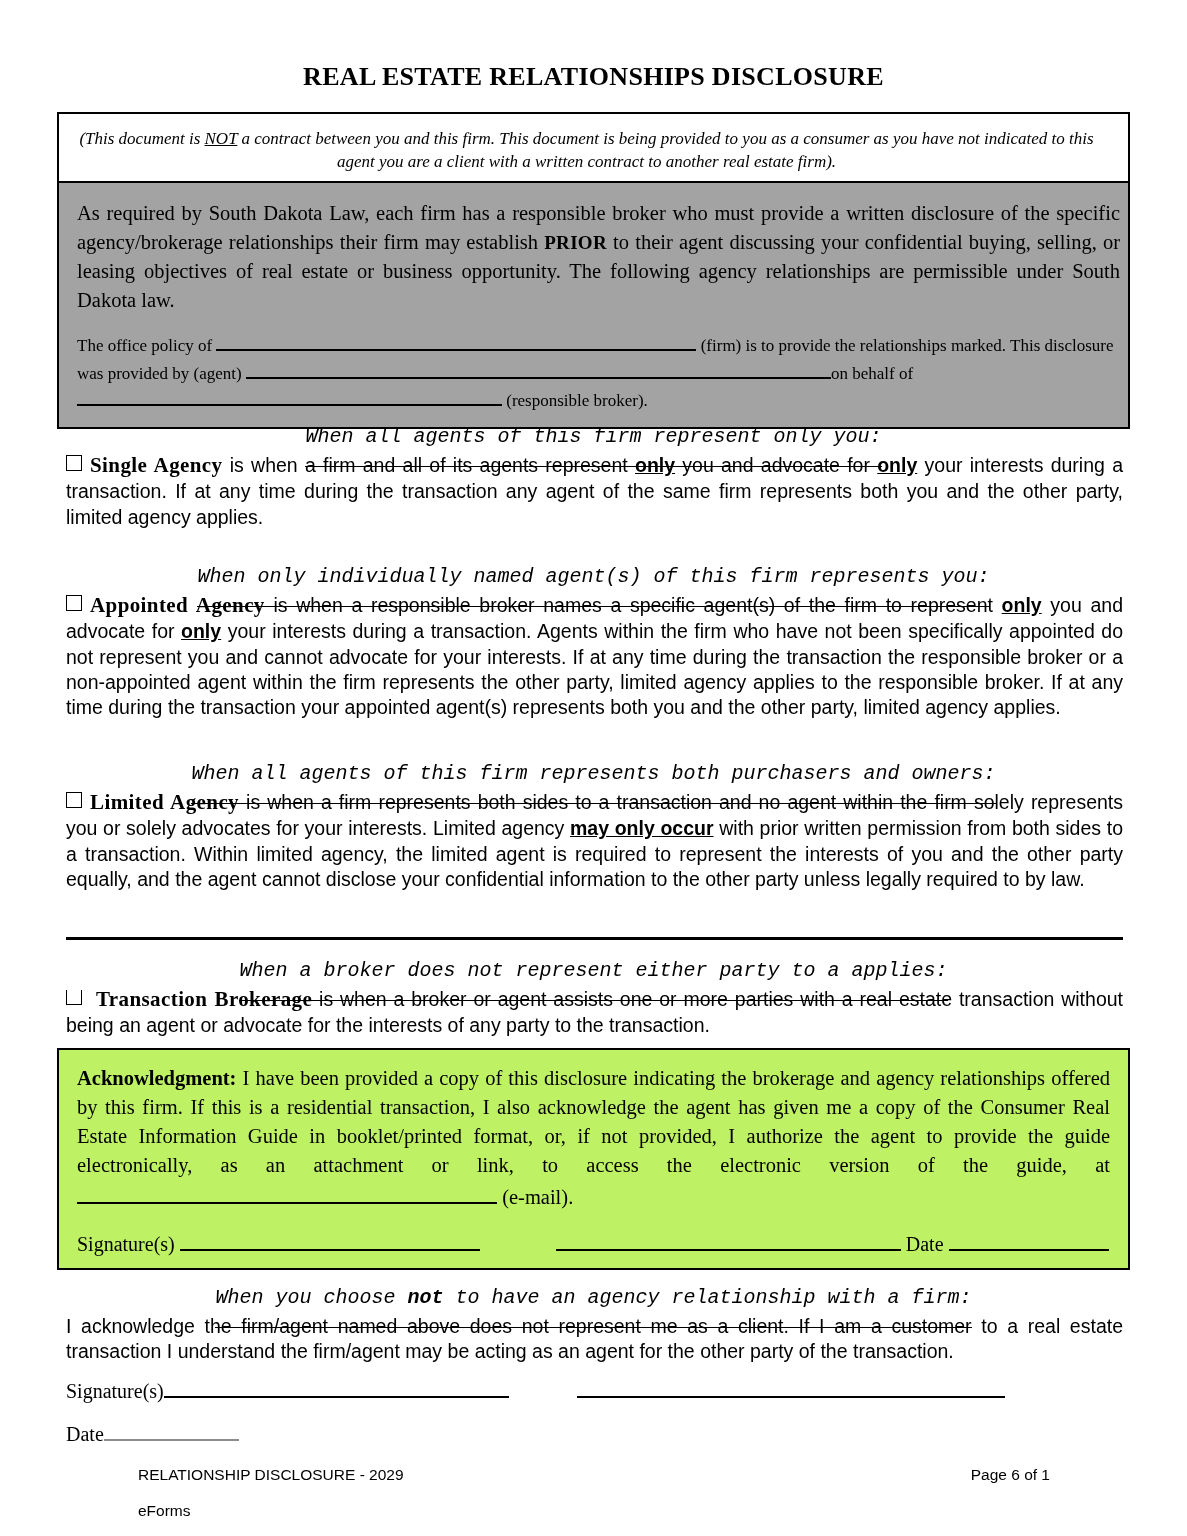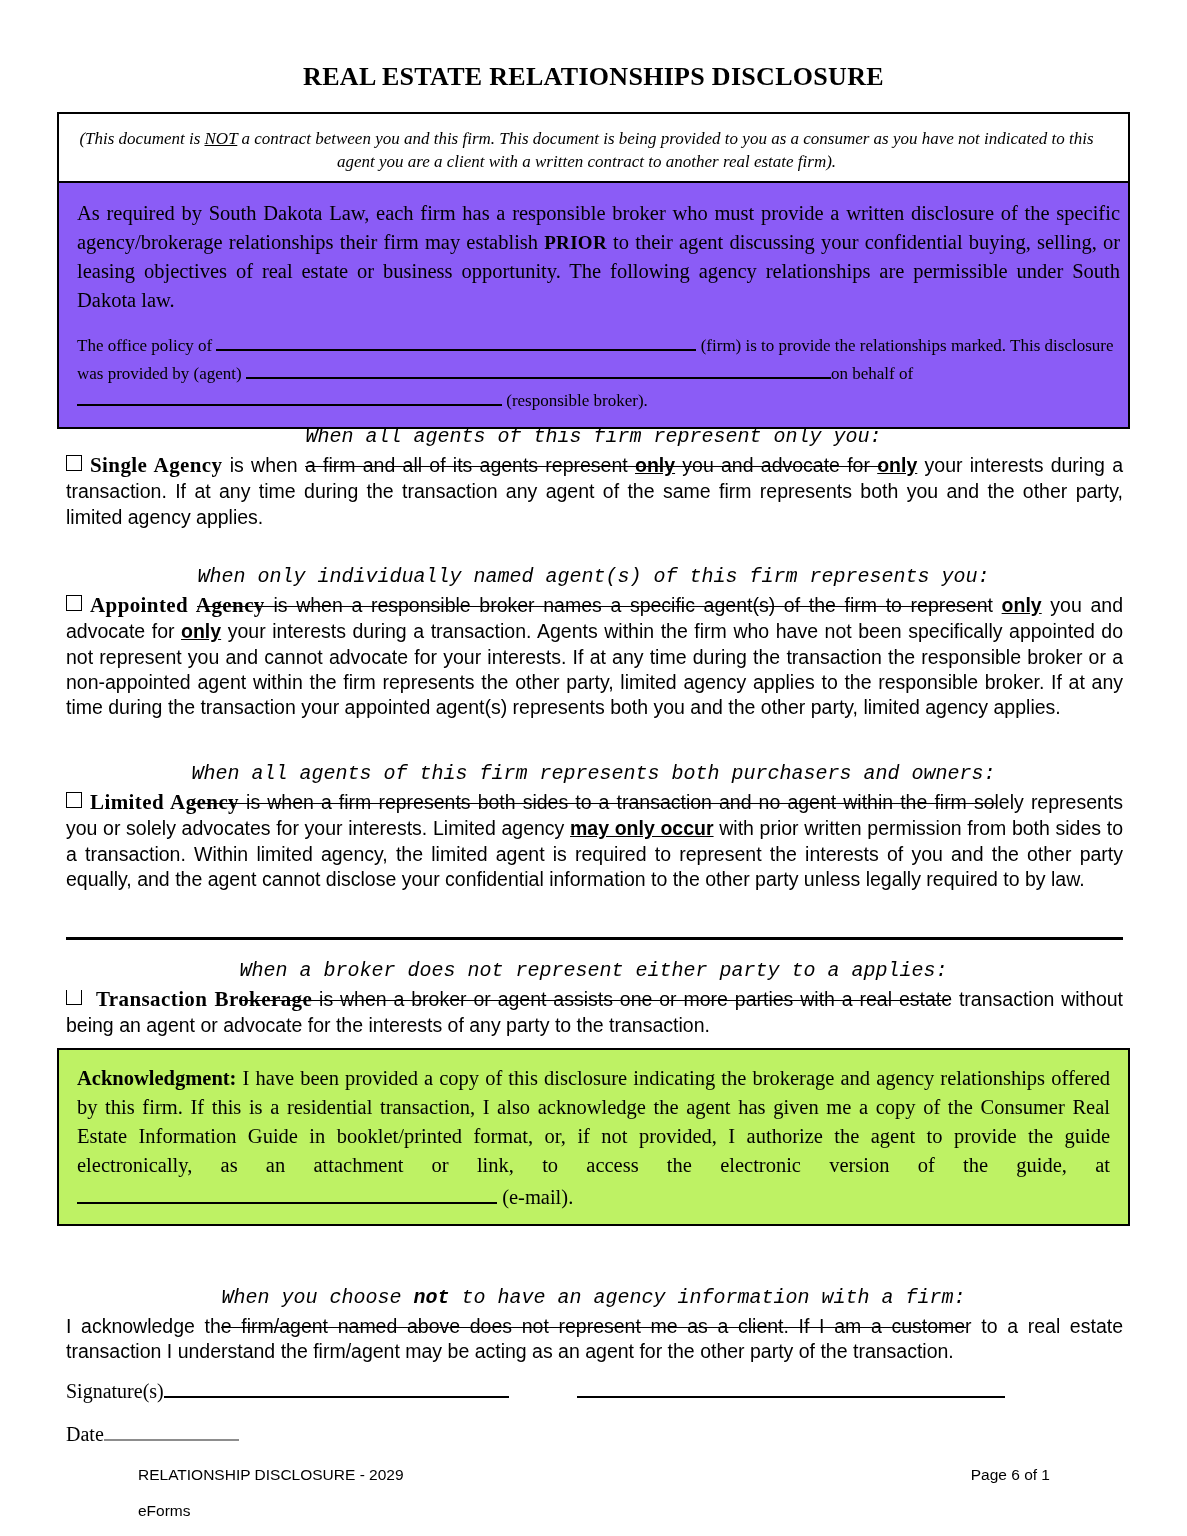--- a/index.html
+++ b/index.html
@@ -53,21 +53,21 @@
     font-family: "Liberation Serif", serif;
     font-style: italic;
     font-size: 17px;
     line-height: 1.35;
     text-align: center;
   }
   .notice-text .u { text-decoration: underline; }
 
   .box-peach {
     top: 181px;
-    background: #8b5cf6;
+    background: #a3a3a3;
     padding: 16px 8px 14px 18px;
   }
   .peach-para {
     font-family: "Liberation Serif", serif;
     font-size: 20.5px;
     line-height: 1.42;
     text-align: justify;
     margin: 0;
   }
   .smallcaps {
@@ -252,24 +252,32 @@
   <div class="body-para" style="top:986px">
     <span class="cbox-noTop"></span><span class="term">Transaction Brokerage</span><span> is when a broker or agent assists one or more parties with a real estate transaction without being an agent or advocate for the interests of any party to the transaction.</span>
   </div>
 
   <div class="box box-ack">
     <p class="ack-para">
       <b>Acknowledgment:</b><span> I have been provided a copy of this disclosure indicating the brokerage and agency relationships offered by this firm.  If this is a residential transaction, I also acknowledge the agent has given me a copy of the Consumer Real Estate Information Guide in booklet/printed format, or, if not provided, I authorize the agent to provide the guide electronically, as an attachment or link, to access the electronic version of the guide, at</span>
       <span class="blank" style="width:420px"></span>
       <span>(e-mail).</span>
     </p>
+    <div class="ack-sig">
+      <span>Signature(s)</span>
+      <span class="blank" style="width:300px"></span>
+      <span style="display:inline-block;width:66px"></span>
+      <span class="blank" style="width:345px"></span>
+      <span>Date</span>
+      <span class="blank" style="width:160px"></span>
+    </div>
   </div>
 
   <div class="sec-head" style="top:1285px">
-    <span class="inner"><span>When you choose </span><b>not</b><span> to have an agency information with a firm:</span></span>
+    <span class="inner"><span>When you choose </span><b>not</b><span> to have an agency relationship with a firm:</span></span>
   </div>
   <div class="body-para" style="top:1314px">I acknowledge the firm/agent named above does not represent me as a client.  If I am a customer to a real estate transaction I understand the firm/agent may be acting as an agent for the other party of the transaction.</div>
 
   <div style="position:absolute;left:66px;top:1375px;font-family:'Liberation Serif',serif;font-size:20px;white-space:nowrap">
     <span>Signature(s)</span><span class="blank" style="width:345px"></span>
     <span style="display:inline-block;width:58px"></span>
     <span class="blank" style="width:428px"></span>
   </div>
 
   <div style="position:absolute;left:66px;top:1418px;font-family:'Liberation Serif',serif;font-size:20px;white-space:nowrap">

